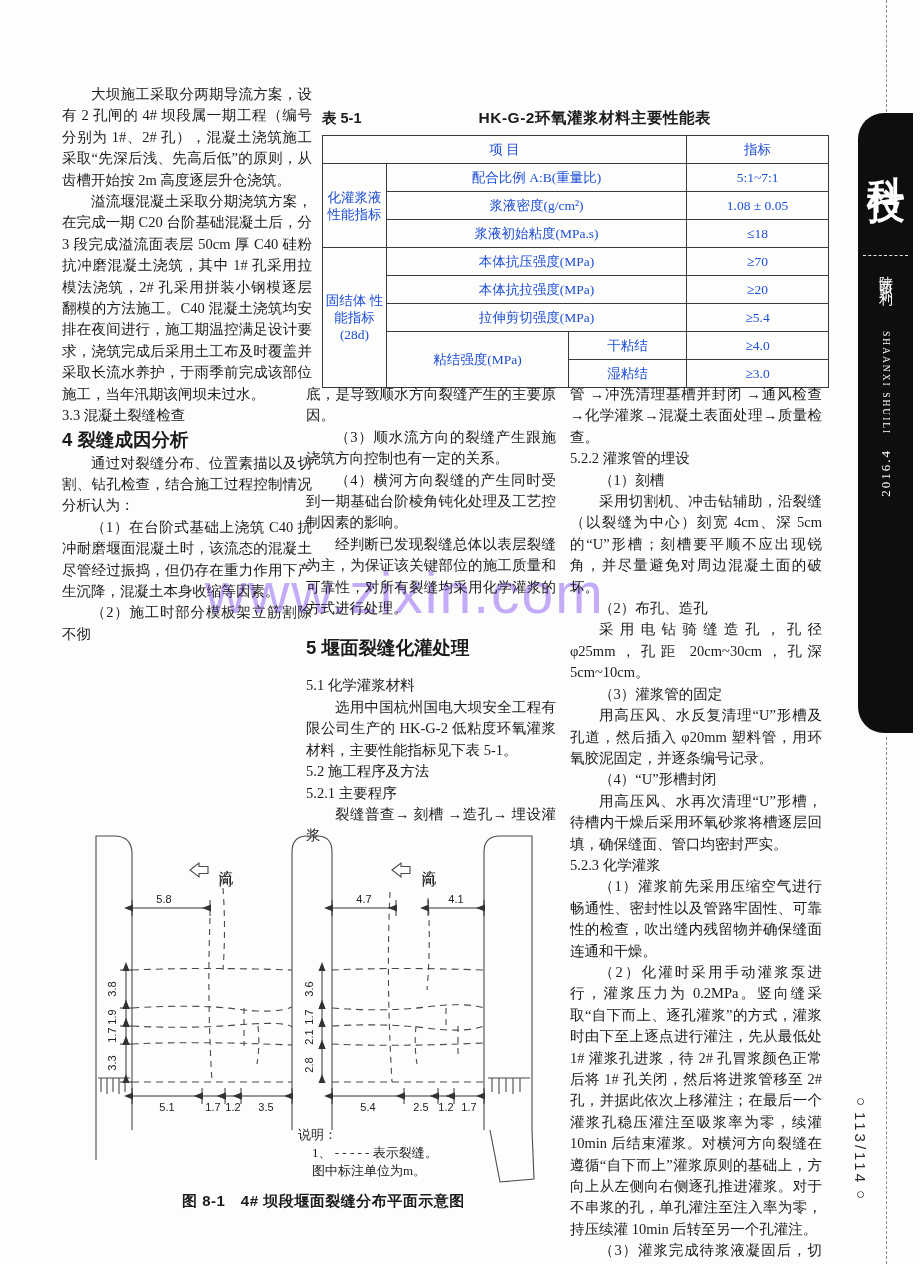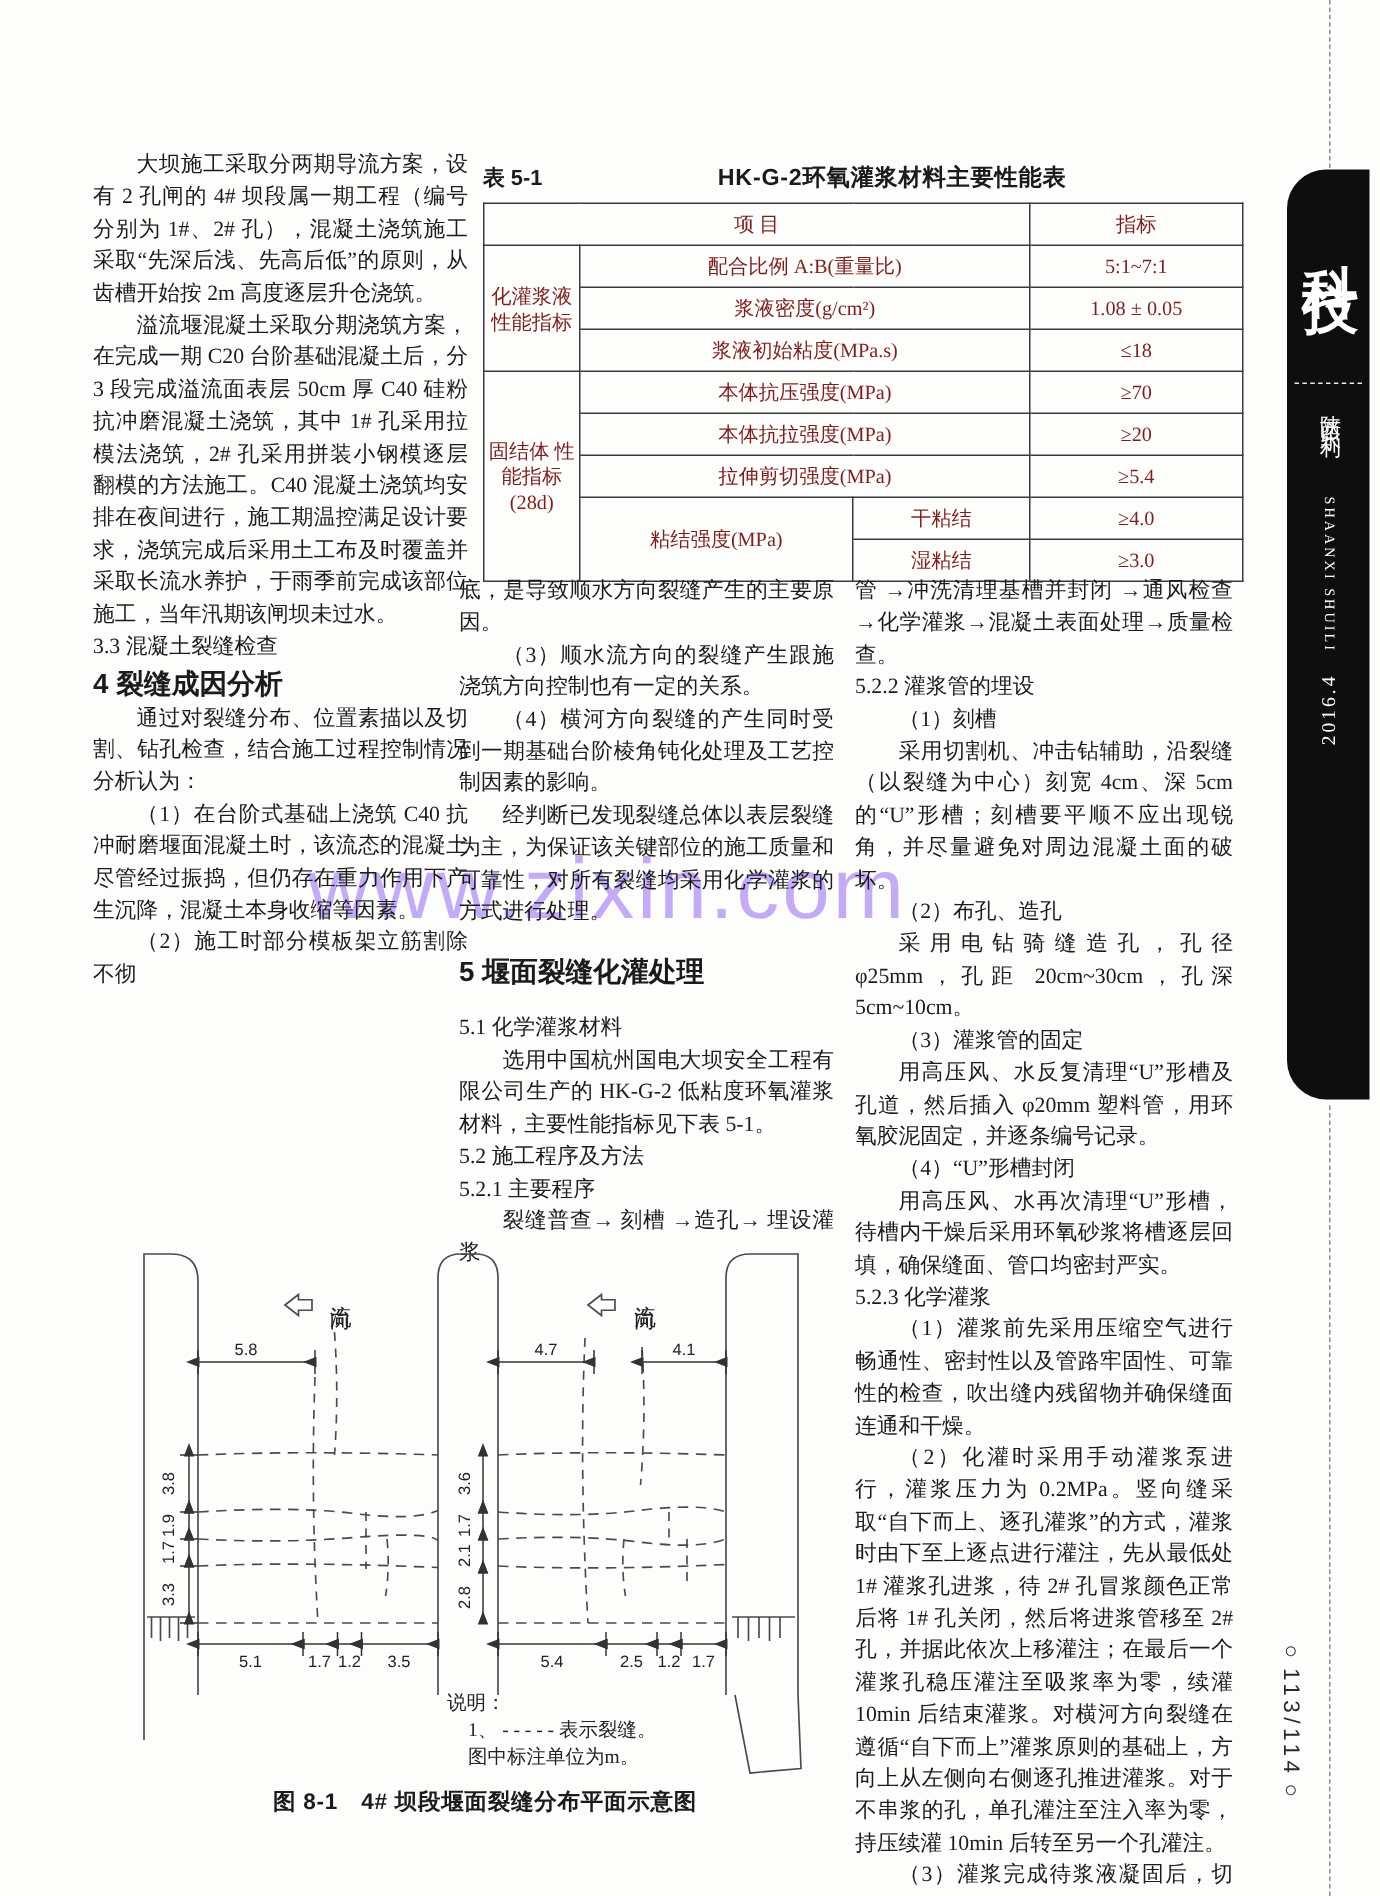--- a/index.html
+++ b/index.html
@@ -11,21 +11,21 @@
   .h-sub{margin:0;font-weight:normal;}
   .h-big{font-family:"Liberation Sans","DejaVu Sans",sans-serif;font-weight:bold;
          font-size:18.5px;line-height:26px;margin:7px 0 6px -2px;text-indent:0;}
   
   #tblwrap{position:absolute;left:322px;top:108px;width:506px;}
   .tbl-title{display:flex;align-items:baseline;margin-bottom:6px;
              font-family:"Liberation Sans","DejaVu Sans",sans-serif;font-weight:bold;}
   .tbl-label{font-size:14.5px;}
   .tbl-caption{flex:1;text-align:center;font-size:15.5px;letter-spacing:.5px;}
   table{border-collapse:collapse;table-layout:fixed;width:506px;
-        font-size:13.5px;color:#7f1d1d;}
+        font-size:13.5px;color:#1d4ed8;}
   td{border:1.4px solid #3a3a3a;text-align:center;vertical-align:middle;
      height:25px;padding:1px 2px;line-height:16px;}
   td.grp{line-height:17px;}
   
   #watermark{position:absolute;left:205px;top:560px;font-size:57px;letter-spacing:2px;
              font-family:"Liberation Sans","DejaVu Sans",sans-serif;color:#8b5cf6;opacity:.5;}
   
   #band{position:absolute;left:858px;top:113px;width:55px;height:620px;background:#0e0e0e;
         border-radius:26px 0 0 26px;color:#fff;}
   #band-title{position:absolute;top:34px;left:50%;transform:translateX(-50%);
@@ -58,21 +58,21 @@
                font-weight:bold;font-size:15px;letter-spacing:.5px;}
   svg text{font-family:"Liberation Sans","DejaVu Sans",sans-serif;font-size:11px;fill:#222;}
 </style>
 </head>
 <body>
 
 <div id="page">
 
   <div id="watermark">www.zixin.com</div>
 
-  <div class="col" style="left:62px;top:100px;width:250px;">
+  <div class="col" style="left:62px;top:84px;width:250px;">
     <p class="indent">大坝施工采取分两期导流方案，设有 2 孔闸的 4# 坝段属一期工程（编号分别为 1#、2# 孔），混凝土浇筑施工采取“先深后浅、先高后低”的原则，从齿槽开始按 2m 高度逐层升仓浇筑。</p>
     <p class="indent">溢流堰混凝土采取分期浇筑方案，在完成一期 C20 台阶基础混凝土后，分 3 段完成溢流面表层 50cm 厚 C40 硅粉抗冲磨混凝土浇筑，其中 1# 孔采用拉模法浇筑，2# 孔采用拼装小钢模逐层翻模的方法施工。C40 混凝土浇筑均安排在夜间进行，施工期温控满足设计要求，浇筑完成后采用土工布及时覆盖并采取长流水养护，于雨季前完成该部位施工，当年汛期该闸坝未过水。</p>
     <p class="h-sub">3.3 混凝土裂缝检查</p>
     <p class="h-big">4 裂缝成因分析</p>
     <p class="indent">通过对裂缝分布、位置素描以及切割、钻孔检查，结合施工过程控制情况分析认为：</p>
     <p class="indent">（1）在台阶式基础上浇筑 C40 抗冲耐磨堰面混凝土时，该流态的混凝土尽管经过振捣，但仍存在重力作用下产生沉降，混凝土本身收缩等因素。</p>
     <p class="indent">（2）施工时部分模板架立筋割除不彻</p>
   </div>
 
   <div id="tblwrap">

